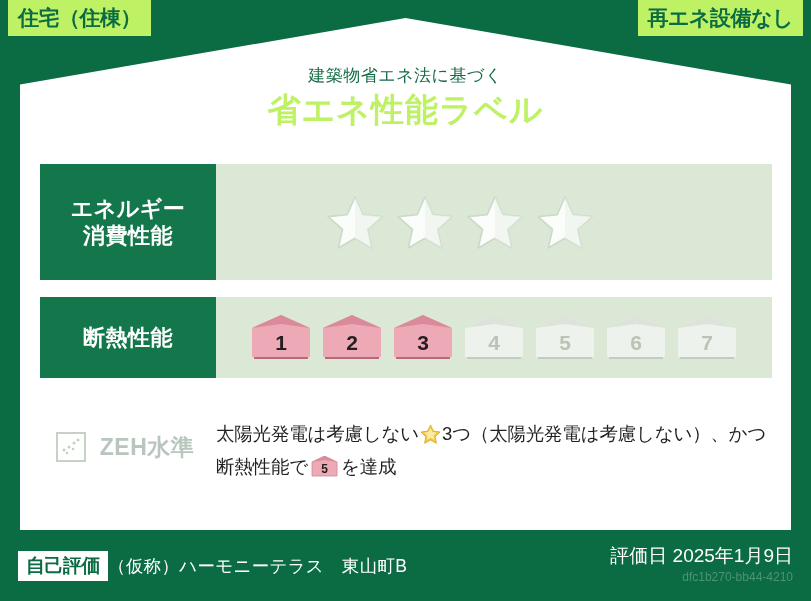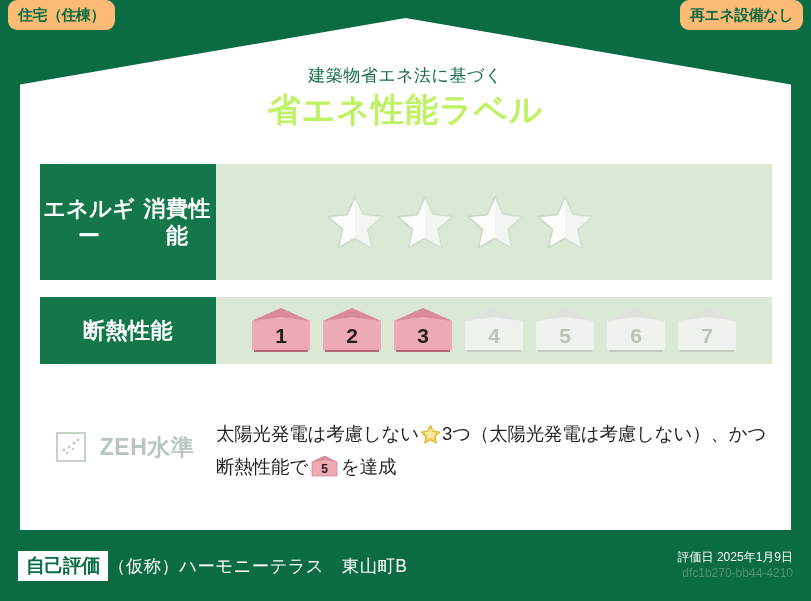--- a/index.html
+++ b/index.html
@@ -21,30 +21,29 @@
     left: 0; top: 0;
     width: 811px;
     height: 601px;
     background: #0b6b43;
     overflow: hidden;
   }
 
   
   .corner-chip {
     position: absolute;
-    background: #fdba74;
+    background: #bef264;
     color: #0b6b43;
     font-weight: bold;
-    font-size: 15px;
+    font-size: 21px;
     letter-spacing: -0.5px;
     line-height: 1;
     padding: 7px 10px 8px 10px;
     white-space: nowrap;
     z-index: 6;
-    border-radius: 9px;
   }
   #chip-left  { left: 8px; top: 0px; }
   #chip-right { right: 8px; top: 0px; }
 
   
   #house-body {
     position: absolute;
     left: 20px;
     top: 18px;
     width: 771px;
@@ -81,32 +80,32 @@
   
   .rating-row {
     position: absolute;
     left: 40px;
     width: 732px;
     display: flex;
     align-items: stretch;
     z-index: 4;
   }
   #row-energy { top: 164px; height: 116px; }
-  #row-insulation { top: 297px; height: 67px; }
+  #row-insulation { top: 297px; height: 81px; }
 
   .row-label {
     width: 176px;
     flex: 0 0 176px;
     background: #13774b;
     color: #ffffff;
     font-weight: bold;
     font-size: 22px;
     letter-spacing: 0.5px;
     display: flex;
-    flex-direction: row;
+    flex-direction: column;
     align-items: center;
     justify-content: center;
     line-height: 1.25;
     text-align: center;
   }
   .row-label span { display: block; }
 
   .row-panel {
     flex: 1 1 auto;
     background: #dbe8d6;
@@ -243,21 +242,21 @@
     letter-spacing: 0.3px;
     white-space: nowrap;
   }
   #footer-right {
     margin-left: auto;
     margin-right: 18px;
     text-align: right;
   }
   #eval-date {
     color: #ffffff;
-    font-size: 12px;
+    font-size: 19px;
     line-height: 1.2;
     white-space: nowrap;
   }
   #eval-id {
     color: #4e9374;
     font-size: 12px;
     line-height: 1.3;
     margin-top: 2px;
     white-space: nowrap;
   }

